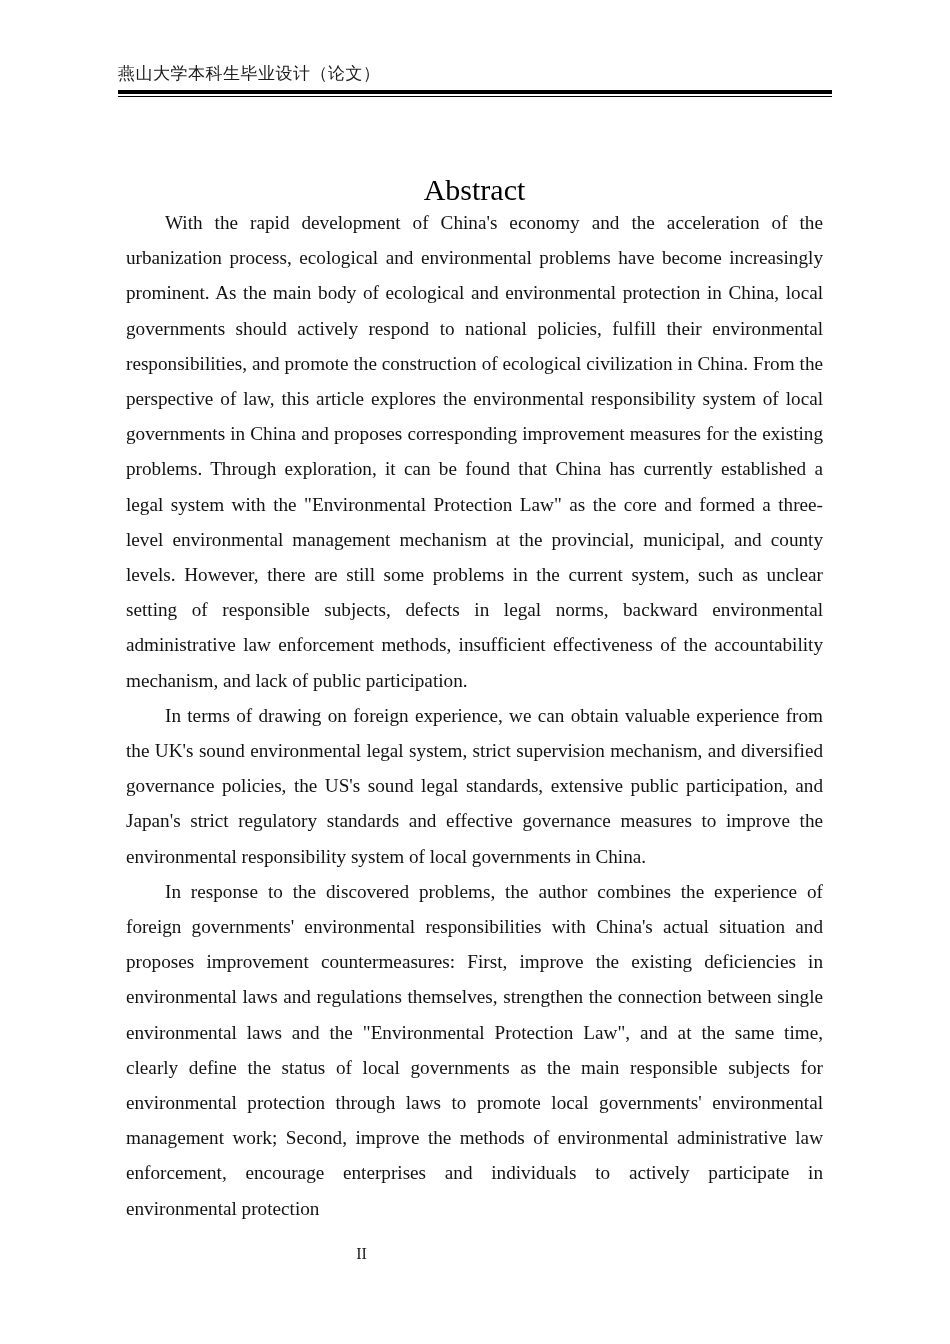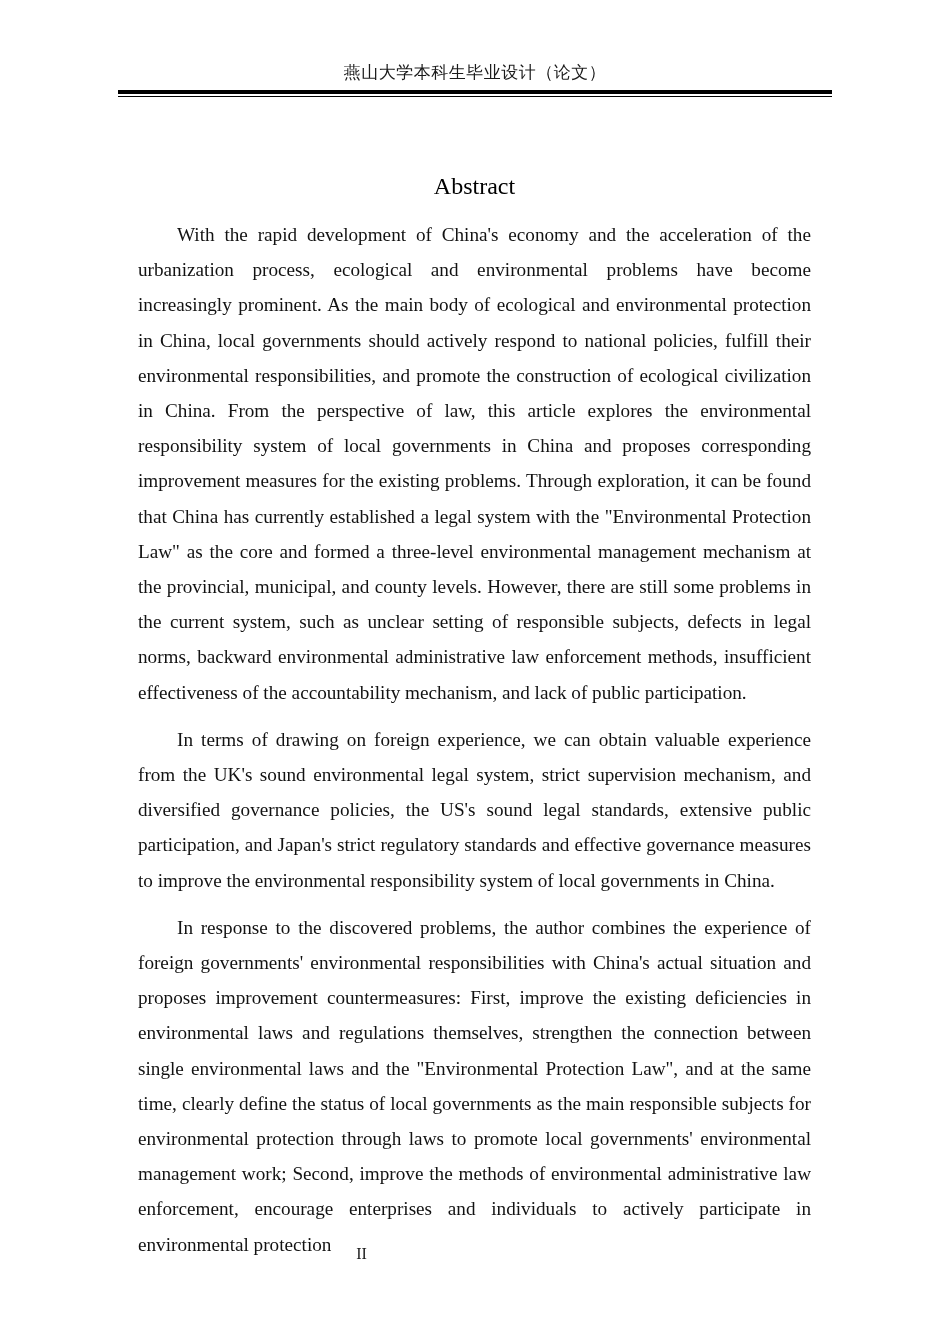--- a/index.html
+++ b/index.html
@@ -18,22 +18,22 @@
   }
 
   
   .header {
     position: absolute;
     left: 118px;
     top: 62px;
     width: 714px;
   }
   .header-title {
-    text-align: center;
-    font-family: Liberation Mono, monospace;
+    text-align: left;
+    font-family: Liberation Serif, serif;
     font-size: 17px;
     line-height: 24px;
     letter-spacing: 0.5px;
     color: #1a1a1a;
     white-space: nowrap;
   }
   .header-rule {
     margin-top: 4px;
     width: 714px;
   }
@@ -51,35 +51,35 @@
   }
 
   
   .doc-title {
     position: absolute;
     left: 126px;
     top: 150px;
     width: 697px;
     text-align: center;
     font-family: "Liberation Serif", "DejaVu Serif", serif;
-    font-size: 24px;
+    font-size: 30px;
     line-height: 40px;
     font-weight: normal;
     color: #000000;
   }
 
   
   .body-area {
     position: absolute;
     left: 126px;
     top: 205px;
     width: 697px;
   }
   .para {
-    margin: 12px;
+    margin: 0;
     text-align: justify;
     text-justify: inter-word;
     text-indent: 39px;
     font-size: 19.2px;
     line-height: 35.2px;
     color: #121212;
     hyphens: none;
     -webkit-hyphens: none;
   }
 

